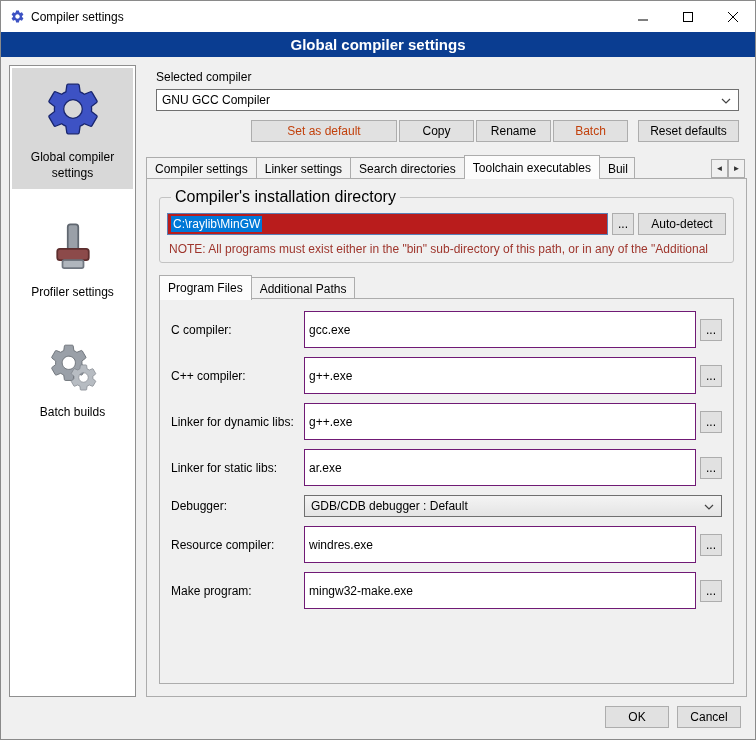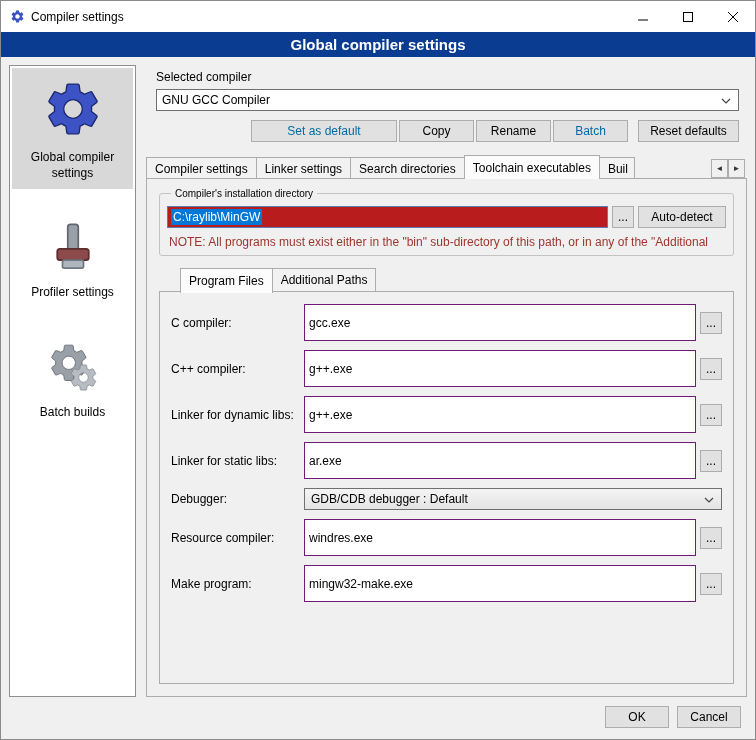--- a/index.html
+++ b/index.html
@@ -31,43 +31,43 @@
   .side-item.selected { background: #d8d8d8; }
   .side-item + .side-item { margin-top: 20px; }
   .side-label { font-size: 12px; text-align: center; margin-top: 7px; line-height: 1.3; }
   
   .main { flex: 1; display: flex; flex-direction: column; min-width: 0; }
   .sc-label { margin: 5px 0 0 10px; }
   .combo { height: 22px; border: 1px solid #707070; background: #fff; display: flex; align-items: center; padding: 0 7px 0 5px; margin: 5px 8px 0 10px; }
   .combo-text { flex: 1; }
   .action-row { display: flex; gap: 2px; margin-top: 9px; padding: 0 8px 0 10px; }
   .btn { height: 22px; background: #e1e1e1; border: 1px solid #adadad; font-family: "Liberation Sans", sans-serif; font-size: 12px; color: #000; }
-  .btn:disabled { color: #0369a1; }
+  .btn:disabled { color: #c2410c; }
   .btn-setdefault { width: 146px; margin-left: 95px; }
   .btn-copy, .btn-rename, .btn-delete { width: 75px; }
   .btn-reset { width: 101px; margin-left: auto; }
   
   .tabstrip { display: flex; align-items: flex-end; margin-top: 13px; position: relative; padding-right: 40px; overflow: hidden; }
   .tab { padding: 4px 8px 3px 8px; border: 1px solid #acacac; border-bottom: none; background: #f2f2f2; white-space: nowrap; flex-shrink: 0; margin-right: -1px; cursor: default; }
   .tab.active { background: #fcfcfc; padding-top: 5px; padding-bottom: 5px; margin-bottom: -1px; position: relative; z-index: 2; }
   .tab.truncated { width: 36px; overflow: hidden; }
   .tab-scroll { position: absolute; right: 2px; bottom: 1px; display: flex; }
   .scroll-btn { width: 17px; height: 19px; display: flex; align-items: center; justify-content: center; background: #f0f0f0; border: 1px solid #acacac; font-size: 8px; padding: 0; color: #333; }
   .tab-panel { flex: 1; border: 1px solid #acacac; margin: -1px 0 0 0; background: #f0f0f0; padding: 9px 12px 12px 12px; display: flex; flex-direction: column; position: relative; z-index: 1; overflow: hidden; }
   
   .group { border: 1px solid #c3c3c3; border-radius: 3px; padding: 7px 7px 5px 7px; }
-  .group legend { font-size: 10px; padding: 0 4px; margin-left: 4px; }
+  .group legend { font-size: 16px; padding: 0 4px; margin-left: 4px; }
   .dir-row { display: flex; gap: 4px; align-items: center; }
   .textbox { flex: 1; height: 22px; border: 1px solid #5a7fb5; background: #b91c1c; display: flex; align-items: center; padding: 0 3px; overflow: hidden; }
   .sel-text { background: #0078d7; color: #fff; padding: 1px 2px; white-space: nowrap; }
   .btn-browse-dir { width: 22px; }
   .btn-autodetect { width: 88px; }
   .note { color: #9e352c; margin: 7px 2px 1px 2px; white-space: nowrap; overflow: hidden; }
   
-  .subtabstrip { display: flex; margin-top: 12px; margin-left: 21px; }
+  .subtabstrip { display: flex; align-items: flex-end; margin-top: 12px; }
   .subtab-panel { flex: 1; border: 1px solid #acacac; margin-top: -1px; background: #f0f0f0; padding: 12px 11px 10px 11px; display: flex; flex-direction: column; overflow: hidden; }
   .frow { display: flex; align-items: center; margin-bottom: 9px; }
   .flabel { width: 133px; flex-shrink: 0; }
   .finput { flex: 1; height: 37px; border: 1px solid #701a75; padding: 0 4px; font-family: "Liberation Sans", sans-serif; font-size: 12px; background: #fff; min-width: 0; }
   .fbrowse { width: 22px; margin-left: 4px; flex-shrink: 0; }
   .dropdown { flex: 1; height: 22px; border: 1px solid #707070; background: linear-gradient(#f4f4f4, #e4e4e4); display: flex; align-items: center; padding: 0 7px 0 6px; }
   .dd-text { flex: 1; white-space: nowrap; overflow: hidden; }
   
   .footer { height: 42px; display: flex; justify-content: flex-end; gap: 8px; padding: 9px 14px 0 0; flex-shrink: 0; }
   .btn-ok, .btn-cancel { width: 64px; }

